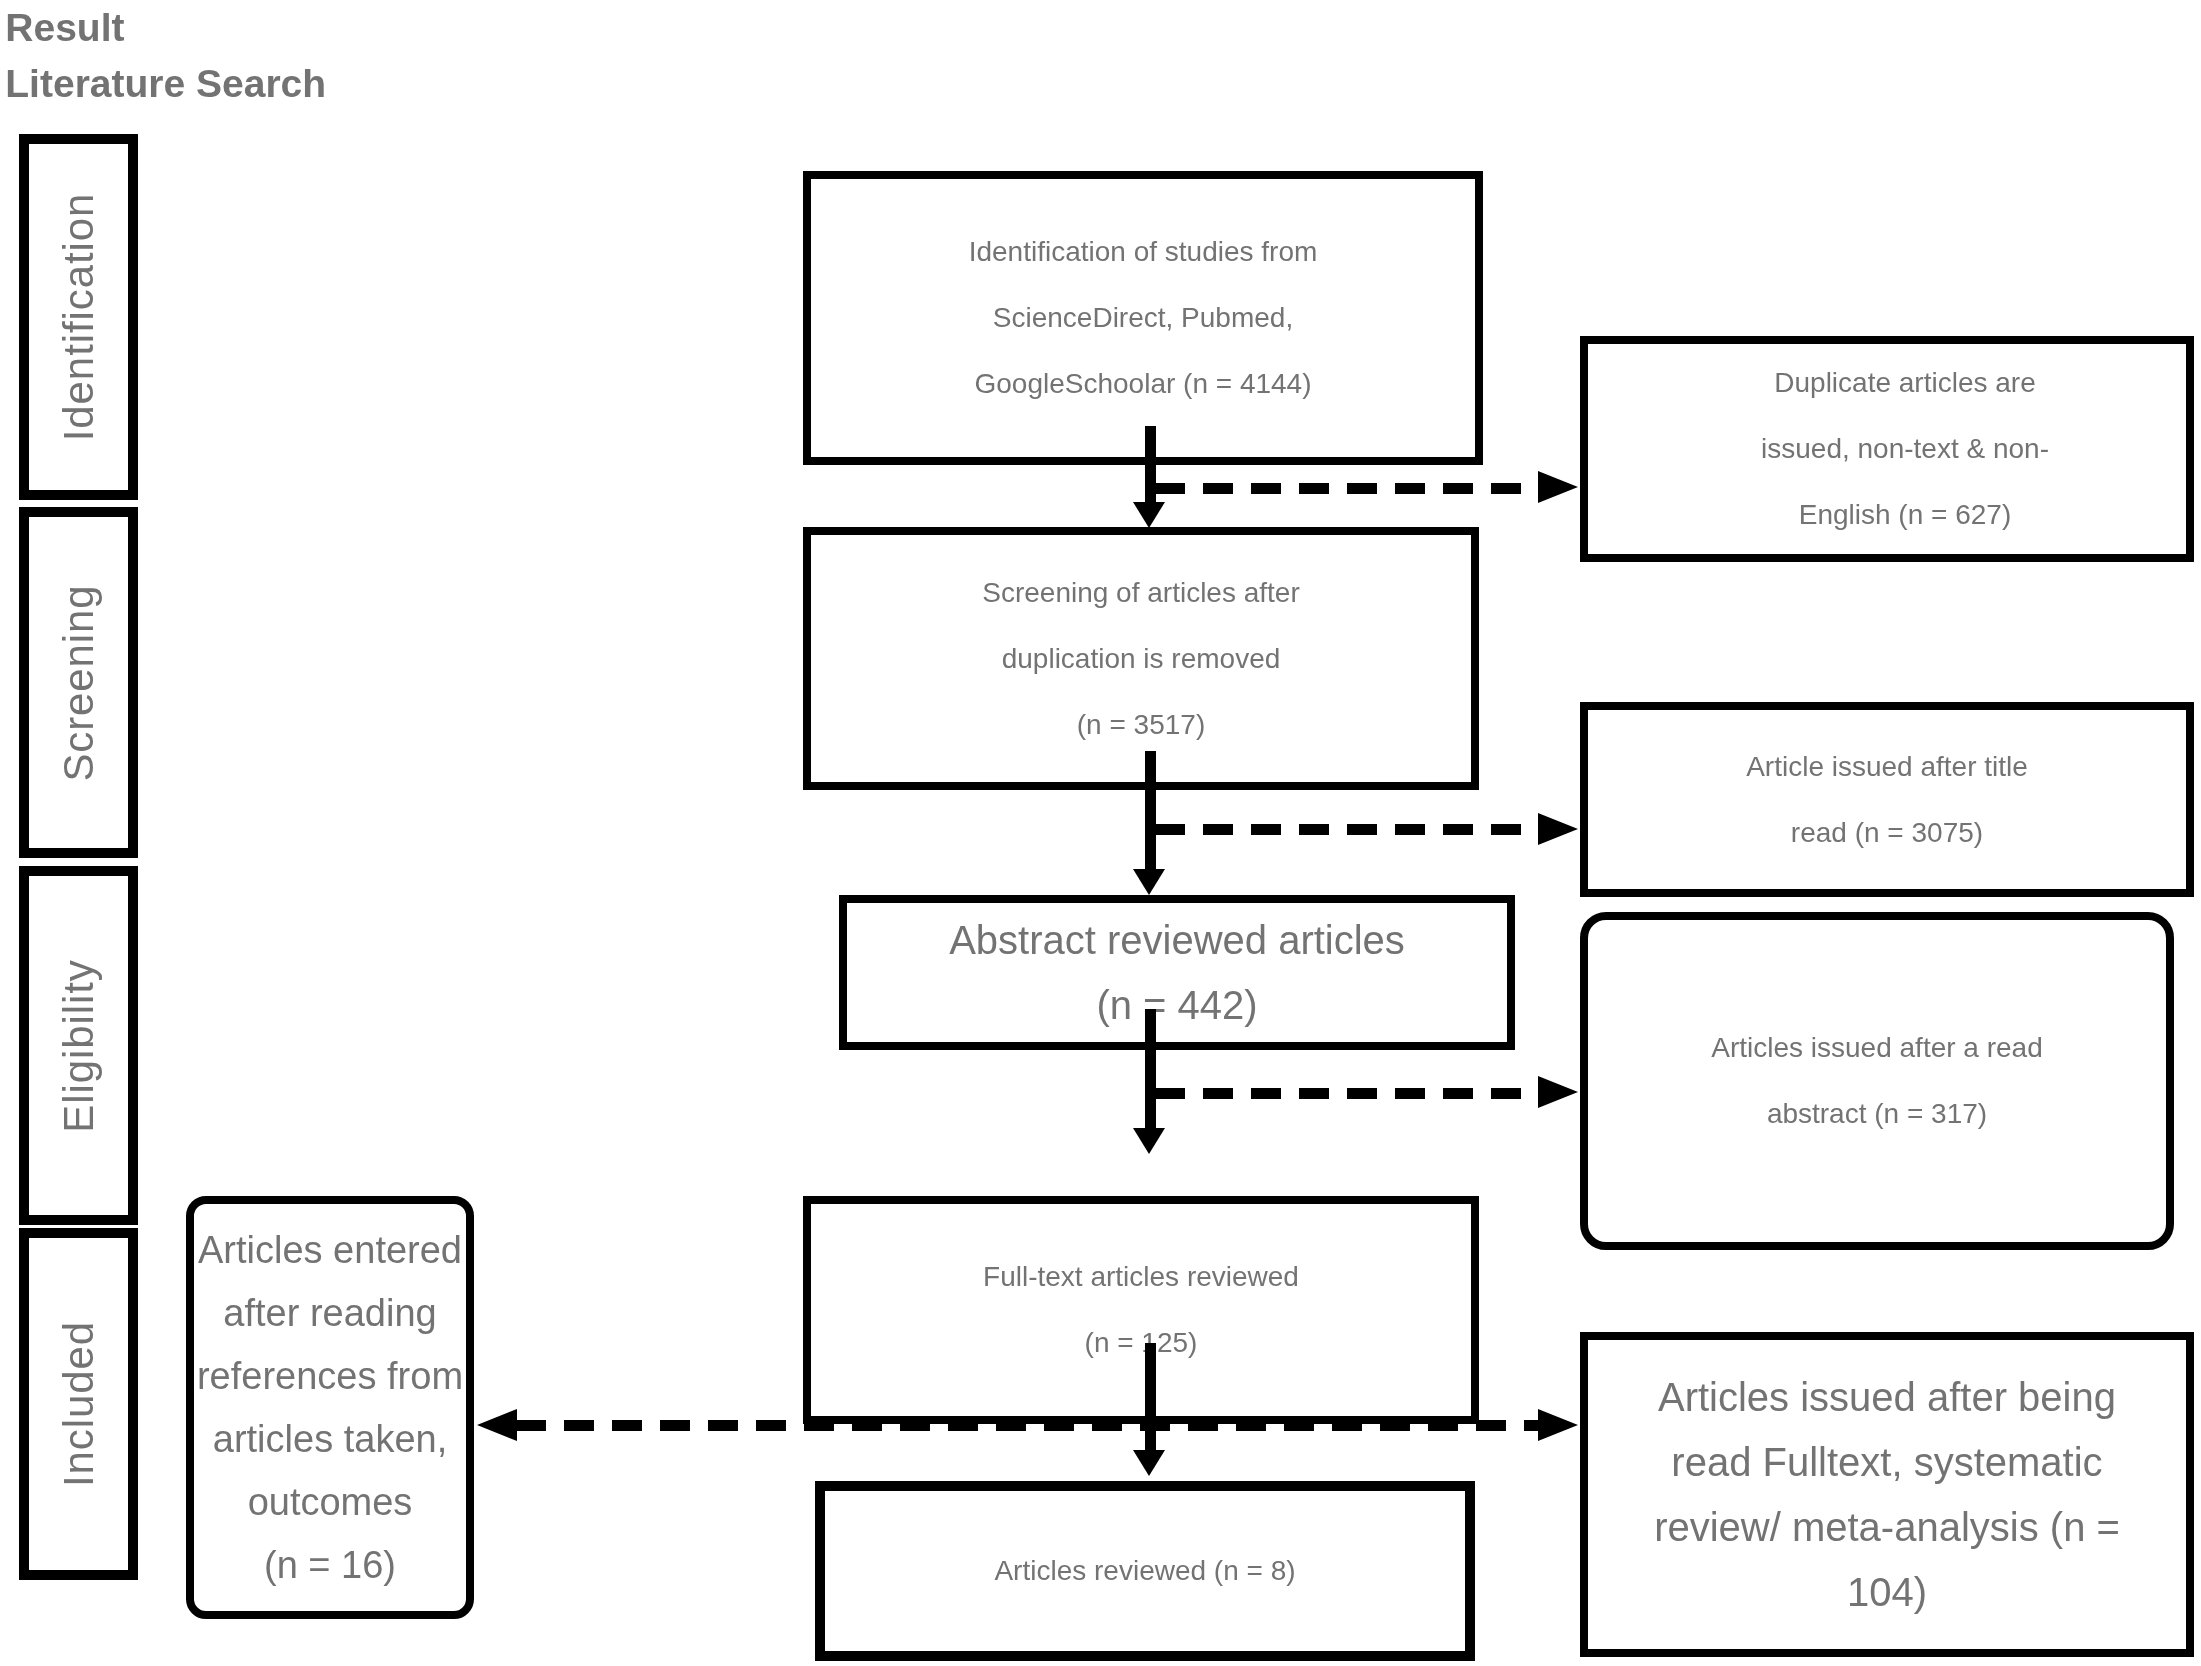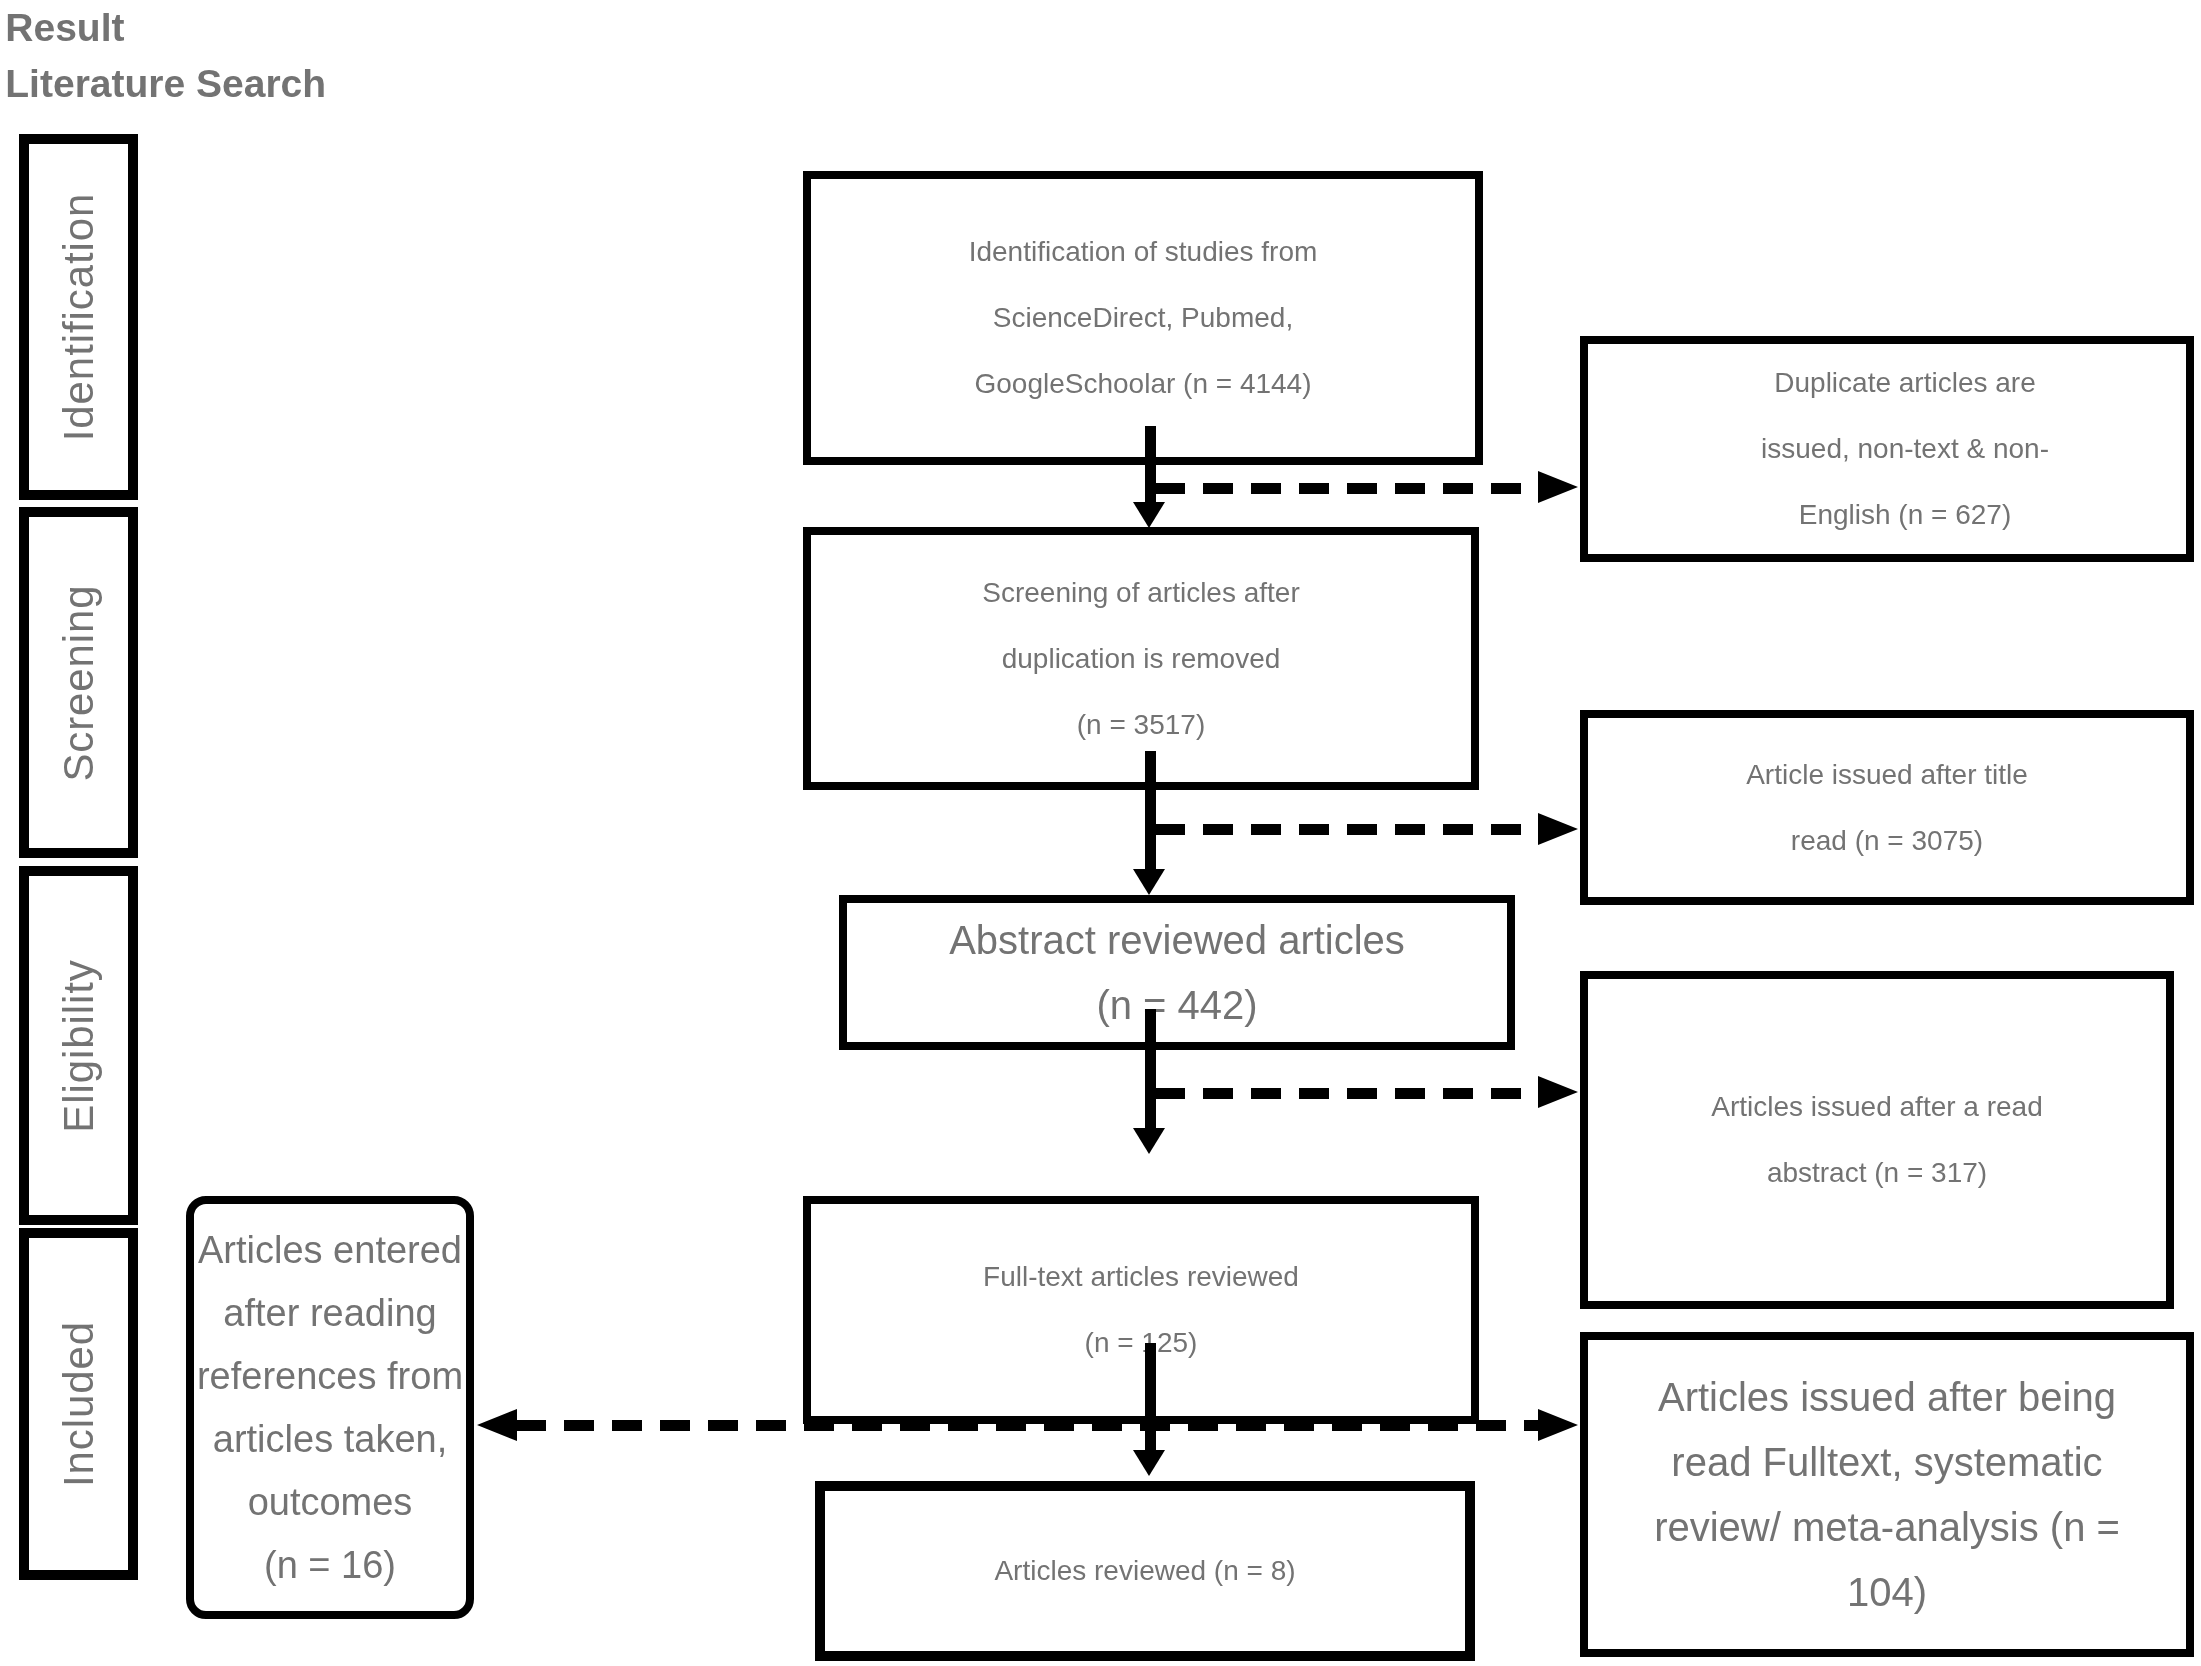--- a/index.html
+++ b/index.html
@@ -150,28 +150,28 @@
   </div>
 
   <div class="box" style="left:1580px; top:336px; width:614px; height:226px;padding-left:36px;">
     <div class="txt">
       <span class="line">Duplicate articles are</span>
       <span class="line">issued, non-text &amp; non-</span>
       <span class="line">English (n = 627)</span>
     </div>
   </div>
 
-  <div class="box" style="left:1580px; top:702px; width:614px; height:195px;margin-top:8px;">
+  <div class="box" style="left:1580px; top:702px; width:614px; height:195px;">
     <div class="txt">
       <span class="line">Article issued after title</span>
       <span class="line">read (n = 3075)</span>
     </div>
   </div>
 
-  <div class="box" style="left:1580px; top:971px; width:594px; height:338px;">
+  <div class="box" style="left:1580px; top:912px; width:594px; height:338px;border-radius:26px;">
     <div class="txt">
       <span class="line">Articles issued after a read</span>
       <span class="line">abstract (n = 317)</span>
     </div>
   </div>
 
   <div class="box" style="left:1580px; top:1332px; width:614px; height:325px;">
     <div class="txt txt-tight">
       <span class="line">Articles issued after being</span>
       <span class="line">read Fulltext, systematic</span>

